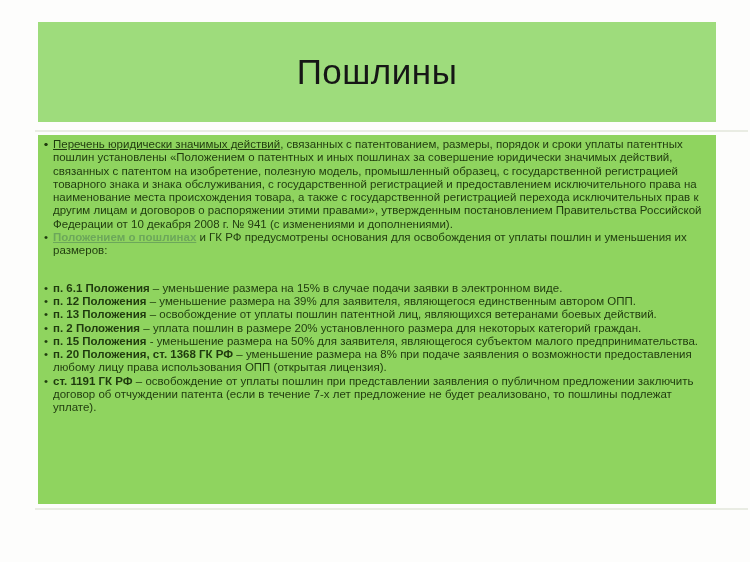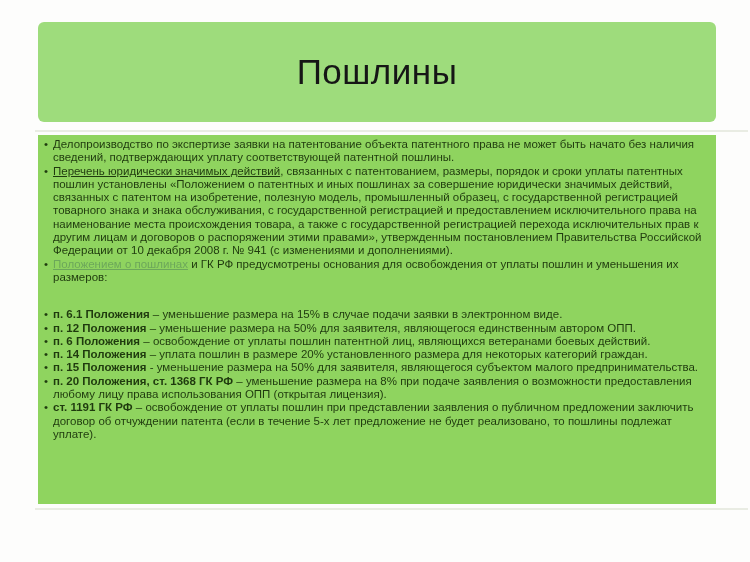--- a/index.html
+++ b/index.html
@@ -6,21 +6,21 @@
   body{
     width:750px;height:562px;
     background:#fdfdfc;
     font-family:"Liberation Sans","DejaVu Sans",sans-serif;
     position:relative;overflow:hidden;
   }
   .stage{position:absolute;inset:0;}
   .title-box{
     position:absolute;left:38px;top:22px;width:678px;height:100px;
     background:var(--header-bg,#9edc7c);
-    display:flex;align-items:center;justify-content:center;border-radius:6px;
+    display:flex;align-items:center;justify-content:center;
   }
   .slide-title{
     margin:0;font-size:35px;font-weight:400;color:#161616;
     letter-spacing:.5px;
   }
   .rule{
     position:absolute;left:35px;width:713px;height:2px;
     background:#e9ece3;
   }
   .rule-top{top:130px;}
@@ -31,21 +31,21 @@
     background:var(--body-bg,#8fd45f);
     padding:3px 14px 0 6px;
     color:var(--text,#1f3a0e);
     font-size:11.5px;line-height:13.3px;
   }
   .para{margin:0;padding-left:9px;position:relative;}
   .bullet{position:absolute;left:0;top:0;}
   .u{text-decoration:underline;text-align:center;}
   .link{
     color:var(--link,#6ca75a);
-    text-decoration:underline;cursor:pointer;
+    text-decoration:underline;cursor:pointer;font-weight:bold;
   }
   .provisions{margin-top:24px;}
   b{font-weight:bold;}
 </style>
 </head>
 <body>
 
 <div class="stage">
 
   <div class="title-box">
@@ -53,37 +53,36 @@
   </div>
 
   <div class="rule rule-top"></div>
 
   <div class="body-box">
 
     <p class="para">
         <span class="bullet">•</span>
       </p>
 
-    <p class="para">Делопроизводство по экспертизе заявки на патентование объекта патентного права не может быть начато без наличия сведений, подтверждающих уплату соответствующей патентной пошлины.</p>
 
     <p class="para"><span class="bullet">•</span><span class="u">Перечень юридически значимых действий</span><span>, связанных с патентованием, размеры, порядок и сроки уплаты патентных пошлин установлены «Положением о патентных и иных пошлинах за совершение юридически значимых действий, связанных с патентом на изобретение, полезную модель, промышленный образец, с государственной регистрацией товарного знака и знака обслуживания, с государственной регистрацией и предоставлением исключительного права на наименование места происхождения товара, а также с государственной регистрацией перехода исключительных прав к другим лицам и договоров о распоряжении этими правами», утвержденным постановлением Правительства Российской Федерации от 10 декабря 2008 г. № 941 (с изменениями и дополнениями).</span></p>
 
     <p class="para">
         <span class="bullet">•</span>
       </p>
 
     <p class="para"><span class="link">Положением о пошлинах</span><span> и ГК РФ предусмотрены основания для освобождения от уплаты пошлин и уменьшения их размеров:</span></p>
 
     <div class="provisions">
       <p class="para"><span class="bullet">•</span><b>п. 6.1 Положения</b><span> – уменьшение размера на 15% в случае подачи заявки в электронном виде.</span></p>
-      <p class="para"><span class="bullet">•</span><b>п. 12 Положения</b><span> – уменьшение размера на 50% для заявителя, являющегося единственным автором ОПП.</span></p>
-      <p class="para"><span class="bullet">•</span><b>п. 6 Положения</b><span> – освобождение от уплаты пошлин патентной лиц, являющихся ветеранами боевых действий.</span></p>
-      <p class="para"><span class="bullet">•</span><b>п. 14 Положения</b><span> – уплата пошлин в размере 20% установленного размера для некоторых категорий граждан.</span></p>
+      <p class="para"><span class="bullet">•</span><b>п. 12 Положения</b><span> – уменьшение размера на 39% для заявителя, являющегося единственным автором ОПП.</span></p>
+      <p class="para"><span class="bullet">•</span><b>п. 13 Положения</b><span> – освобождение от уплаты пошлин патентной лиц, являющихся ветеранами боевых действий.</span></p>
+      <p class="para"><span class="bullet">•</span><b>п. 2 Положения</b><span> – уплата пошлин в размере 20% установленного размера для некоторых категорий граждан.</span></p>
       <p class="para"><span class="bullet">•</span><b>п. 15 Положения</b><span> - уменьшение размера на 50% для заявителя, являющегося субъектом малого предпринимательства.</span></p>
       <p class="para"><span class="bullet">•</span><b>п. 20 Положения, ст. 1368 ГК РФ</b><span> – уменьшение размера на 8% при подаче заявления о возможности предоставления любому лицу права использования ОПП (открытая лицензия).</span></p>
-      <p class="para"><span class="bullet">•</span><b>ст. 1191 ГК РФ</b><span> – освобождение от уплаты пошлин при представлении заявления о публичном предложении заключить договор об отчуждении патента (если в течение 5-х лет предложение не будет реализовано, то пошлины подлежат уплате).</span></p>
+      <p class="para"><span class="bullet">•</span><b>ст. 1191 ГК РФ</b><span> – освобождение от уплаты пошлин при представлении заявления о публичном предложении заключить договор об отчуждении патента (если в течение 7-х лет предложение не будет реализовано, то пошлины подлежат уплате).</span></p>
     </div>
 
   </div>
 
   <div class="rule rule-bottom"></div>
 
 </div>
 
 </body></html>

